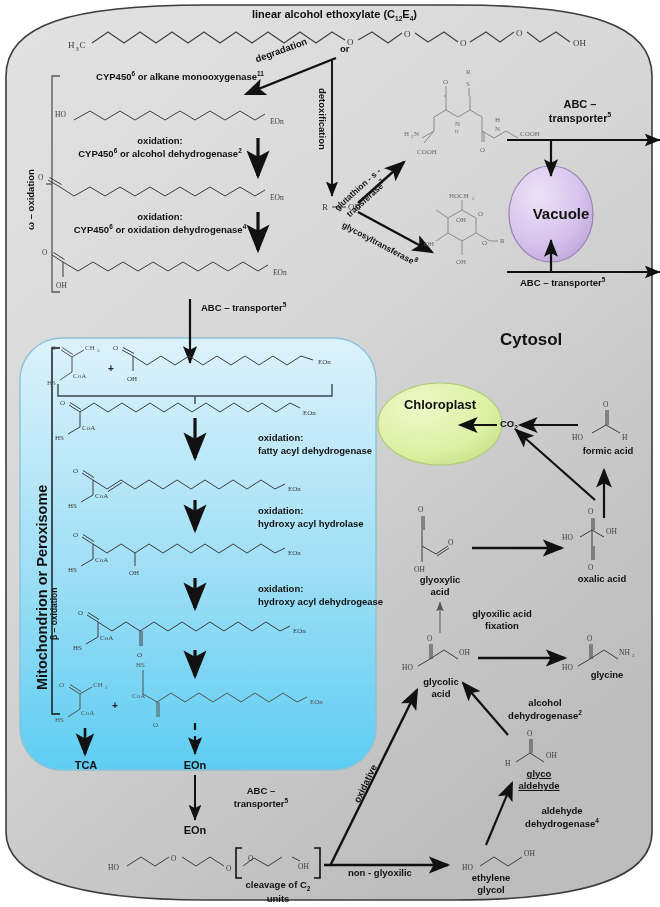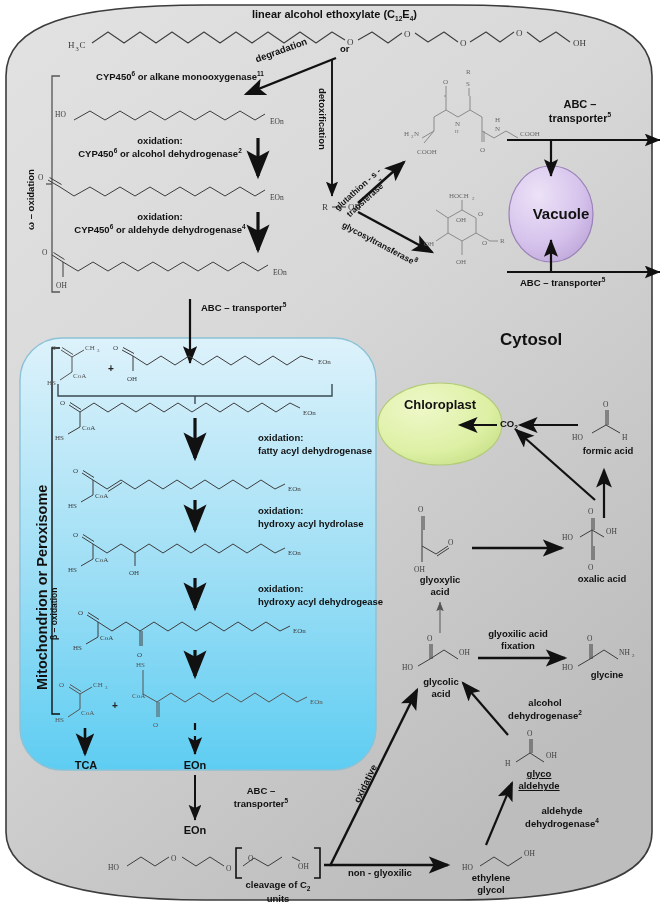--- a/index.html
+++ b/index.html
@@ -472,21 +472,21 @@
 
 <div class="lbl md ctr" style="left:60px;top:70px;width:240px;">
   <div><span>CYP450</span><span class="sup">6</span><span> or alkane monooxygenase</span><span class="sup">11</span></div>
 </div>
 <div class="lbl md ctr" style="left:50px;top:136px;width:220px;">
   <div>oxidation:</div>
   <div><span>CYP450</span><span class="sup">6</span><span> or alcohol dehydrogenase</span><span class="sup">2</span></div>
 </div>
 <div class="lbl md ctr" style="left:50px;top:212px;width:220px;">
   <div>oxidation:</div>
-  <div><span>CYP450</span><span class="sup">6</span><span> or aldehyde dehydrogenase</span><span class="sup">4</span></div>
+  <div><span>CYP450</span><span class="sup">6</span><span> or oxidation dehydrogenase</span><span class="sup">4</span></div>
 </div>
 
 <div class="lbl md" style="left:201px;top:301px;">
   <span>ABC – transporter</span><span class="sup">5</span>
 </div>
 <div class="lbl lg ctr" style="left:525px;top:98px;width:110px;">
   <div>ABC –</div>
   <div><span>transporter</span><span class="sup">5</span></div>
 </div>
 <div class="lbl md" style="left:520px;top:276px;">
@@ -561,18 +561,18 @@
 <div class="lbl md" style="left:500px;top:419px;">CO<span class="sub">2</span></div>
 
 <div class="lbl md ctr" style="left:502px;top:805px;width:120px;line-height:1.3;">
   <div>aldehyde</div>
   <div><span>dehydrogenase</span><span class="sup">4</span></div>
 </div>
 <div class="lbl md ctr" style="left:485px;top:697px;width:120px;line-height:1.3;">
   <div>alcohol</div>
   <div><span>dehydrogenase</span><span class="sup">2</span></div>
 </div>
-<div class="lbl md ctr" style="left:466px;top:608px;width:104px;line-height:1.3;margin-top:20px;">
+<div class="lbl md ctr" style="left:450px;top:608px;width:104px;line-height:1.3;">
   <div>glyoxilic acid</div>
   <div>fixation</div>
 </div>
 
 </div>
 
 </body></html>

